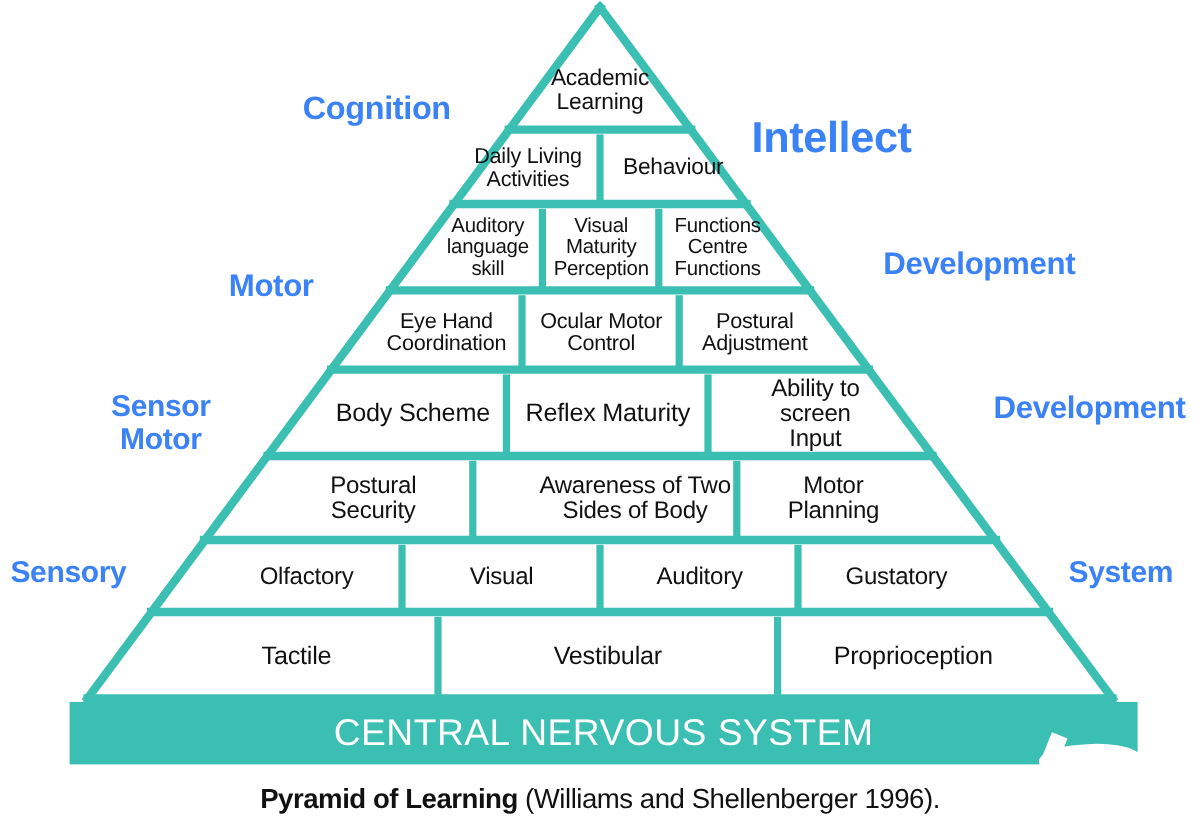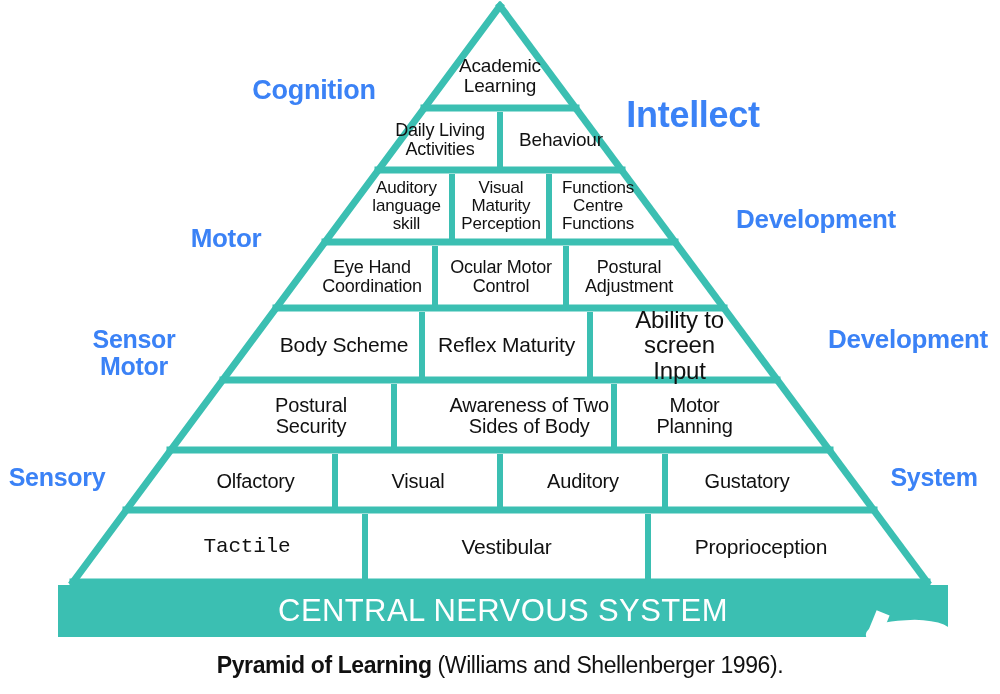--- a/index.html
+++ b/index.html
@@ -214,21 +214,21 @@
       <span>Adjustment</span>
     </span>
   </div>
 
   <div class="cell" style="left:268px; top:314px; width:152px; height:62px; font-size:21px;">
     <span>Body Scheme</span>
   </div>
   <div class="cell" style="left:425px; top:314px; width:163px; height:62px; font-size:21px;">
     <span>Reflex Maturity</span>
   </div>
-  <div class="cell" style="left:593px; top:314px; width:140px; height:62px; font-size:24px;padding-left:36px;">
+  <div class="cell" style="left:593px; top:314px; width:140px; height:62px; font-size:20px;padding-left:36px;">
     <span>
       <span>Ability to</span><br>
       <span>screen Input</span>
     </span>
   </div>
 
   <div class="cell" style="left:230px; top:386px; width:162px; height:60px; font-size:20px;">
     <span>
       <span>Postural</span><br>
       <span>Security</span>
@@ -253,21 +253,21 @@
   <div class="cell" style="left:338px; top:456px; width:160px; height:50px; font-size:20px;">
     <span>Visual</span>
   </div>
   <div class="cell" style="left:503px; top:456px; width:160px; height:50px; font-size:20px;">
     <span>Auditory</span>
   </div>
   <div class="cell" style="left:668px; top:456px; width:158px; height:50px; font-size:20px;">
     <span>Gustatory</span>
   </div>
 
-  <div class="cell" style="left:132px; top:516px; width:230px; height:62px; font-size:21px;font-family:Liberation Mono, monospace;">
+  <div class="cell" style="left:132px; top:516px; width:230px; height:62px; font-size:21px;">
     <span>Tactile</span>
   </div>
   <div class="cell" style="left:368px; top:516px; width:277px; height:62px; font-size:21px;">
     <span>Vestibular</span>
   </div>
   <div class="cell" style="left:651px; top:516px; width:220px; height:62px; font-size:21px;">
     <span>Proprioception</span>
   </div>
 
   <div class="side-label" style="left:218px; top:76px; width:192px; font-size:27px;">

